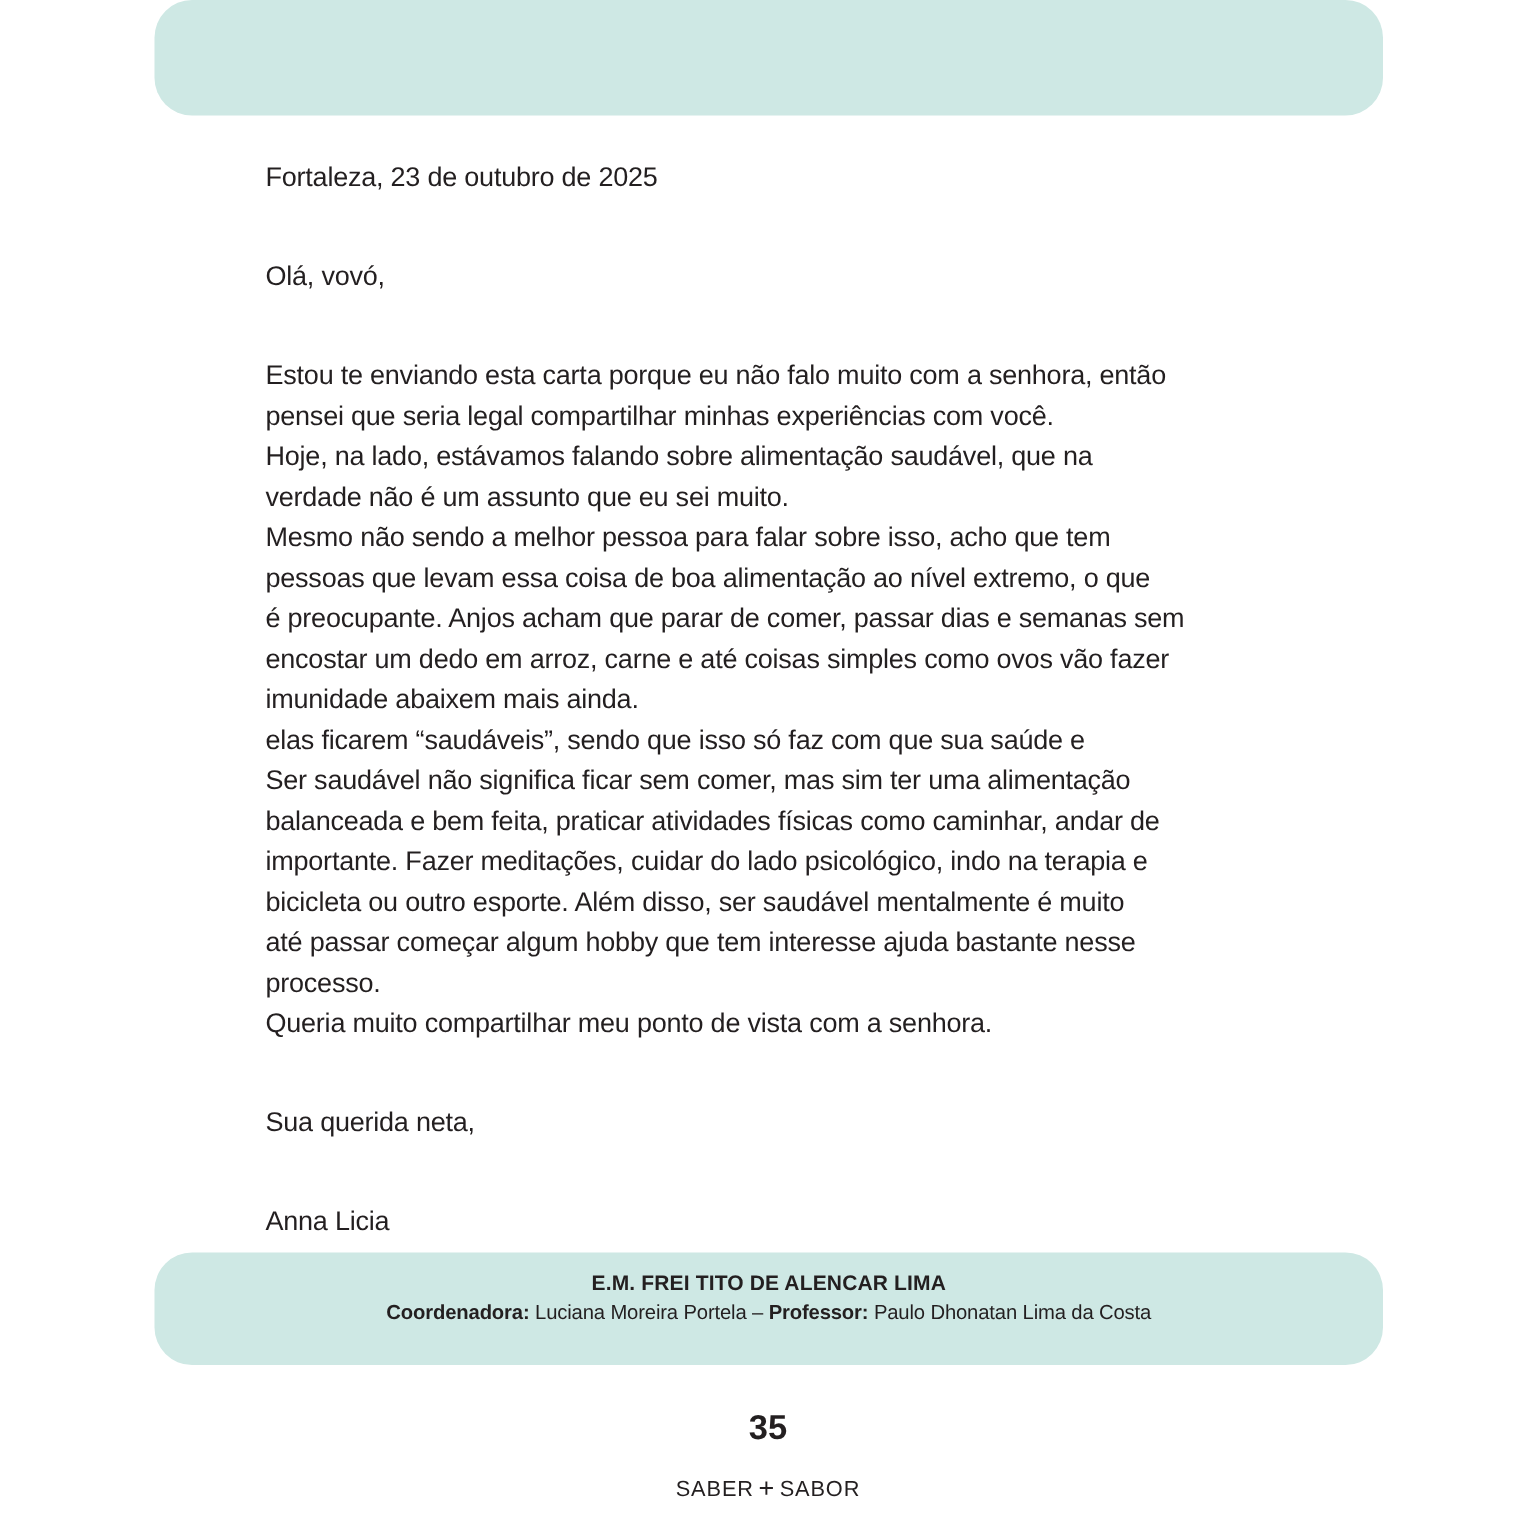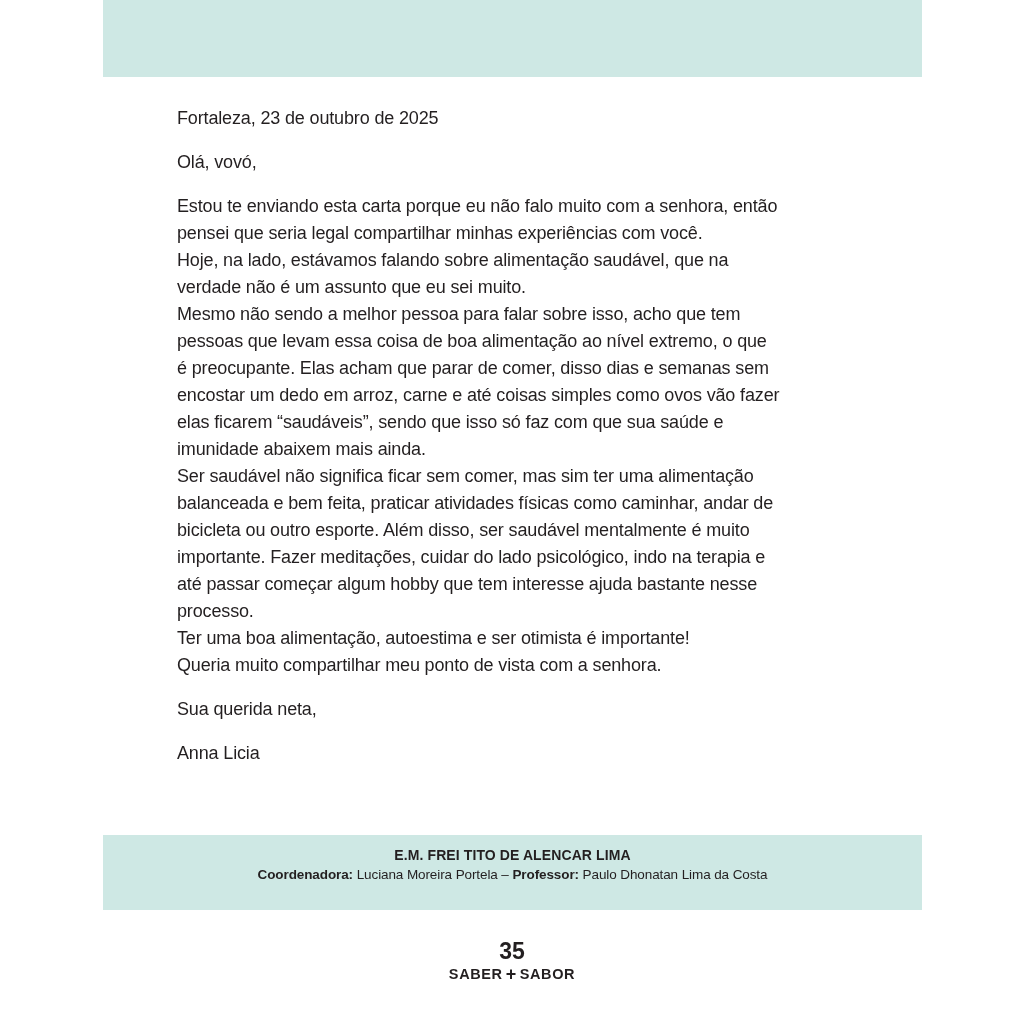--- a/index.html
+++ b/index.html
@@ -11,35 +11,36 @@
     position: relative;
     overflow: hidden;
   }
   .page { position: absolute; inset: 0; background: #ffffff; }
 
   .banner {
     position: absolute;
     left: 103px;
     width: 819px;
     background: #cee8e4;
+    border-radius: 25px;
   }
   .banner.top { top: 0; height: 77px; }
   .banner.bottom { top: 835px; height: 75px; }
 
   .letter {
     position: absolute;
     left: 177px;
     top: 105px;
     width: 700px;
     font-size: 18px;
     letter-spacing: -0.15px;
     line-height: 27px;
     white-space: nowrap;
   }
-  .letter .block { margin-top: 17px; }
+  .letter .block { margin-top: 39px; }
   .letter .block:first-child { margin-top: 0; }
   .letter .line { line-height: 27px; }
 
   .footer-credits {
     text-align: center;
     padding-top: 10px;
     font-size: 13.5px;
     line-height: 20px;
     letter-spacing: -0.1px;
   }
@@ -56,24 +57,24 @@
     left: 0; top: 938px;
     width: 100%;
     text-align: center;
   }
   .page-number {
     font-weight: bold;
     font-size: 23px;
     line-height: 26px;
   }
   .imprint {
-    font-weight: bold;
+    font-weight: normal;
     font-size: 14.5px;
     letter-spacing: 0.6px;
-    margin-top: 0;
+    margin-top: 18px;
   }
   .imprint .plus {
     font-size: 18px;
     vertical-align: -1px;
     padding: 0 3px;
   }
 </style>
 </head>
 <body>
 
@@ -84,31 +85,30 @@
   <div class="letter">
     <div class="block">Fortaleza, 23 de outubro de 2025</div>
     <div class="block">Olá, vovó,</div>
     <div class="block">
         <div class="line">Estou te enviando esta carta porque eu não falo muito com a senhora, então</div>
         <div class="line">pensei que seria legal compartilhar minhas experiências com você.</div>
         <div class="line">Hoje, na lado, estávamos falando sobre alimentação saudável, que na</div>
         <div class="line">verdade não é um assunto que eu sei muito.</div>
         <div class="line">Mesmo não sendo a melhor pessoa para falar sobre isso, acho que tem</div>
         <div class="line">pessoas que levam essa coisa de boa alimentação ao nível extremo, o que</div>
-        <div class="line">é preocupante. Elas acham que parar de comer, disso dias e semanas sem</div>
+        <div class="line">é preocupante. Anjos acham que parar de comer, passar dias e semanas sem</div>
         <div class="line">encostar um dedo em arroz, carne e até coisas simples como ovos vão fazer</div>
+        <div class="line">imunidade abaixem mais ainda.</div>
         <div class="line">elas ficarem “saudáveis”, sendo que isso só faz com que sua saúde e</div>
-        <div class="line">imunidade abaixem mais ainda.</div>
         <div class="line">Ser saudável não significa ficar sem comer, mas sim ter uma alimentação</div>
         <div class="line">balanceada e bem feita, praticar atividades físicas como caminhar, andar de</div>
+        <div class="line">importante. Fazer meditações, cuidar do lado psicológico, indo na terapia e</div>
         <div class="line">bicicleta ou outro esporte. Além disso, ser saudável mentalmente é muito</div>
-        <div class="line">importante. Fazer meditações, cuidar do lado psicológico, indo na terapia e</div>
         <div class="line">até passar começar algum hobby que tem interesse ajuda bastante nesse</div>
         <div class="line">processo.</div>
-        <div class="line">Ter uma boa alimentação, autoestima e ser otimista é importante!</div>
         <div class="line">Queria muito compartilhar meu ponto de vista com a senhora.</div>
       </div>
     <div class="block">Sua querida neta,</div>
     <div class="block">Anna Licia</div>
   </div>
 
   <div class="banner bottom">
     <div class="footer-credits">
       <div class="school-name">E.M. FREI TITO DE ALENCAR LIMA</div>
       <div class="credits-line"><span class="seg bold">Coordenadora:</span><span class="seg"> Luciana Moreira Portela – </span><span class="seg bold">Professor:</span><span class="seg"> Paulo Dhonatan Lima da Costa</span></div>

